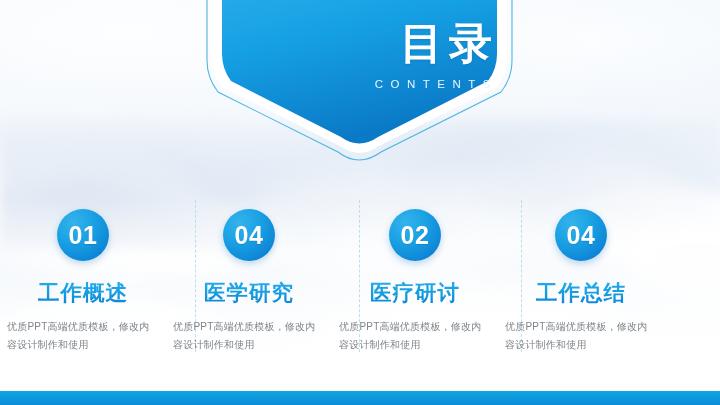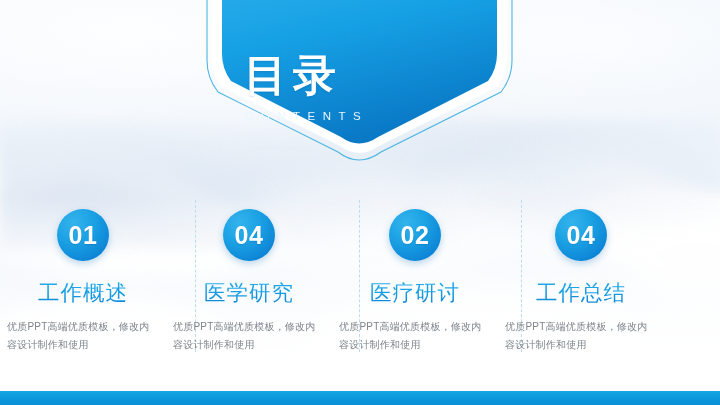--- a/index.html
+++ b/index.html
@@ -28,22 +28,22 @@
     position:absolute;left:0;right:0;top:120px;height:130px;
     background:radial-gradient(60% 100% at 12% 60%,rgba(196,212,233,.55) 0%,rgba(196,212,233,0) 70%),
                radial-gradient(55% 100% at 70% 30%,rgba(200,215,234,.42) 0%,rgba(200,215,234,0) 72%);
     filter:blur(6px);
   }
 
   
   .badge{position:absolute;left:0;top:0;width:720px;height:180px;}
   .badge svg{position:absolute;left:0;top:0;}
   .badge-text{
-    position:absolute;left:238px;top:0;width:276px;
-    text-align:left;color:#ffffff;margin-top:32px;
+    position:absolute;left:222px;top:0;width:276px;
+    text-align:right;color:#ffffff;
   }
   .badge-title{
     font-size:43px;font-weight:bold;line-height:1;
     letter-spacing:6px;margin-top:22px;text-indent:6px;
     text-shadow:0 1px 2px rgba(0,60,120,.18);
   }
   .badge-sub{
     font-size:11.5px;letter-spacing:7.5px;margin-top:13px;
     text-indent:7px;color:#eaf6ff;font-weight:normal;
   }
@@ -61,21 +61,21 @@
     width:52px;height:52px;border-radius:50%;margin-top:13px;
     background:radial-gradient(circle at 32% 26%,#34b3ec 0%,#1ba2e4 38%,#0d84d6 78%,#0b72c6 100%);
     box-shadow:0 3px 7px rgba(10,110,180,.26);
     display:flex;align-items:center;justify-content:center;
   }
   .num{
     color:#ffffff;font-size:25px;font-weight:bold;letter-spacing:.5px;
     line-height:1;text-shadow:0 1px 1px rgba(0,70,130,.22);
   }
   .col-title{
-    margin-top:17px;font-size:21.5px;font-weight:normal;letter-spacing:1px;
+    margin-top:17px;font-size:21.5px;font-weight:bold;letter-spacing:1px;
     background:linear-gradient(180deg,#2badea 0%,#17a0e4 45%,#0b7fd2 100%);
     -webkit-background-clip:text;background-clip:text;
     -webkit-text-fill-color:transparent;color:#1496df;
   }
   .col-desc{
     margin-top:11px;width:152px;
     font-size:10px;line-height:1.75;color:#7d838a;letter-spacing:.2px;
   }
 
   

